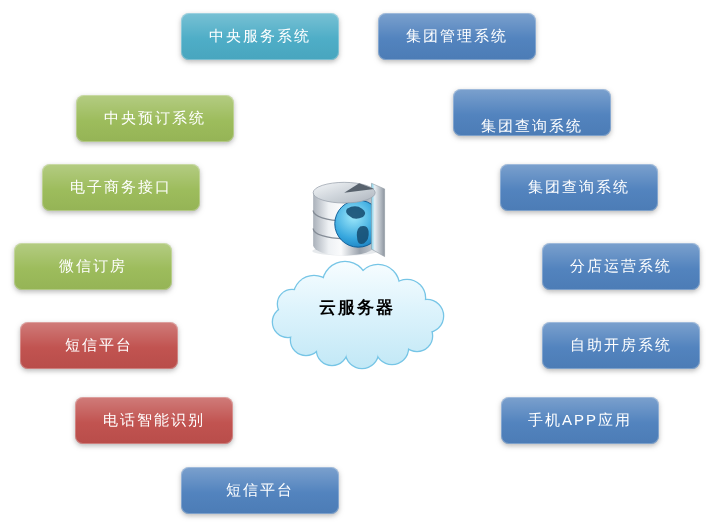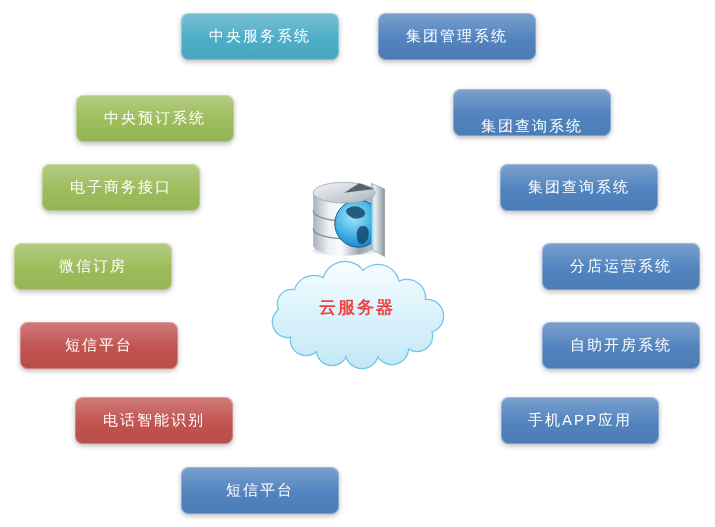--- a/index.html
+++ b/index.html
@@ -33,21 +33,21 @@
   .pos-11{left:75px; top:397px;}
   .pos-12{left:501px;top:397px;}
   .pos-13{left:181px;top:467px;}
   .pos-14{left:378px;top:467px;}
 
   .db-icon{position:absolute;left:300px;top:172px;width:94px;height:94px;}
   .cloud-wrap{position:absolute;left:262px;top:256px;width:190px;height:114px;}
   .cloud-svg{position:absolute;left:0;top:0;width:100%;height:100%;}
   .cloud-label{
     position:absolute;left:0;top:40px;width:100%;text-align:center;
-    font-size:17px;font-weight:bold;color:#ef4444;letter-spacing:2px;
+    font-size:17px;font-weight:bold;color:#000000;letter-spacing:2px;
   }
 </style>
 </head>
 <body>
 
 <div class="stage">
 
   <div class="node pos-1" style="--node-color: #4bacc6;">
     <span class="node-label">中央服务系统</span>
   </div>

